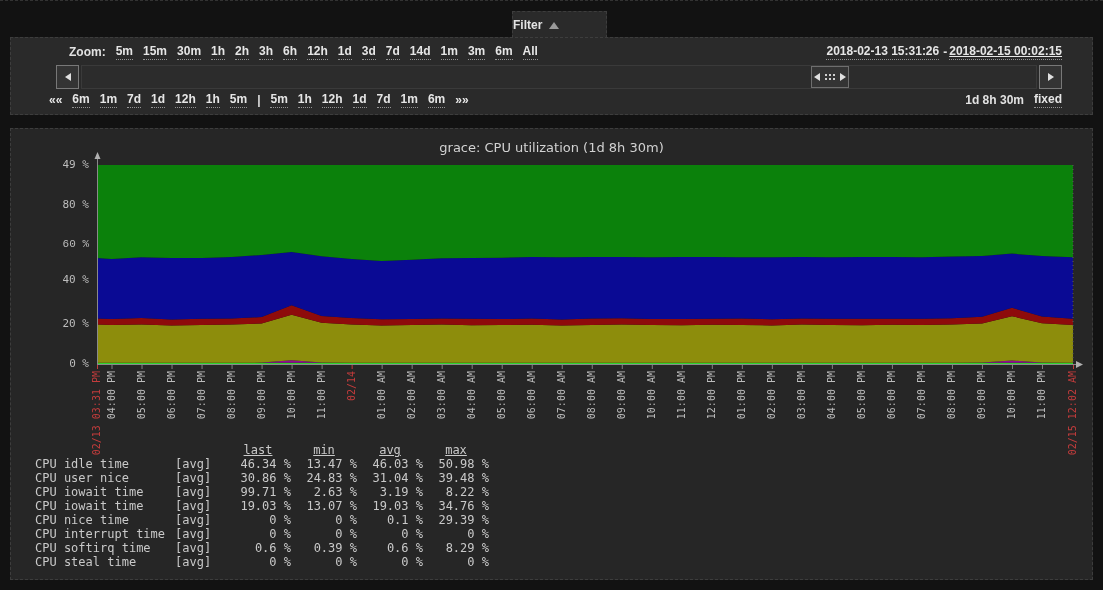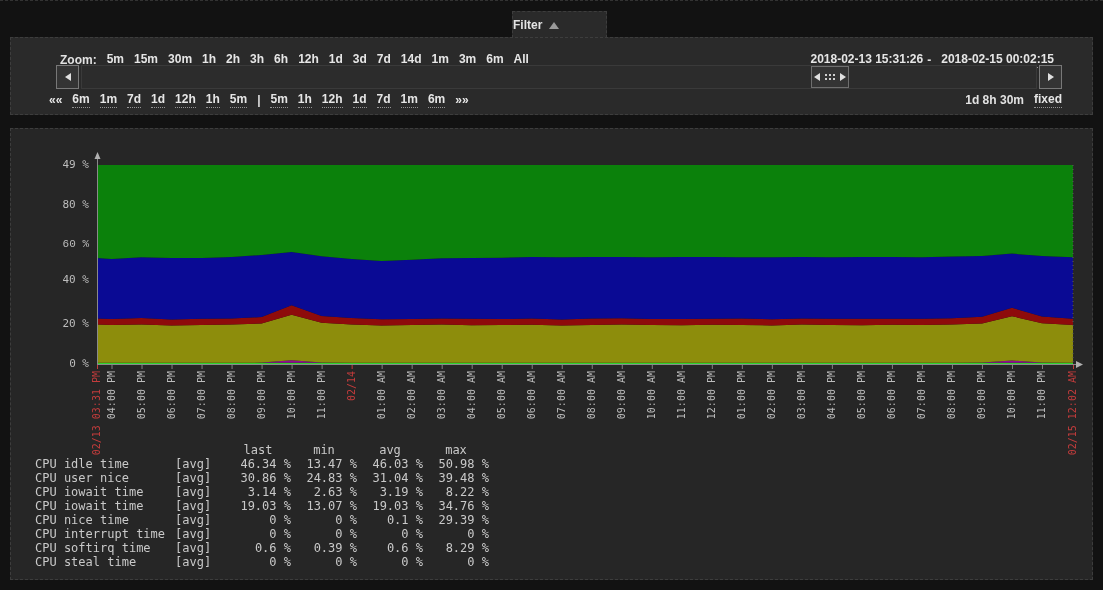--- a/index.html
+++ b/index.html
@@ -41,36 +41,36 @@
   #plot-svg{position:absolute;left:0;top:0;pointer-events:none;}
   .ylab{position:absolute;width:78px;text-align:right;color:#bdbdbd;
     font-family:"DejaVu Sans Mono",monospace;font-size:11px;}
   .xlab{position:absolute;white-space:nowrap;color:#bdbdbd;font-family:"DejaVu Sans Mono",monospace;
     font-size:10px;transform-origin:0 0;transform:rotate(-90deg) translateX(-100%);line-height:11px;}
   .xlab.red{color:#c23c3c;}
   
   #legend{position:absolute;left:8px;top:314px;font-family:"DejaVu Sans Mono",monospace;font-size:12px;color:#c9c9c9;}
   .lg-row{display:grid;grid-template-columns:16px 140px 50px 66px 66px 66px 66px;height:14px;align-items:center;}
   .lg-row .num{text-align:right;}
-  .lg-row .hdr{text-align:center;}
+  .lg-row .hdr{text-align:center;text-decoration:underline;}
   .swatch{width:10px;height:10px;}
 </style>
 </head>
 <body>
 
 <div class="top-rule"></div>
 
 <div class="filter-tab">
   <span class="lbl">Filter</span>
   <span class="tri-up"></span>
 </div>
 
 <div class="panel" id="filter-panel">
   <div class="row" id="zoom-row">
-    <span class="plain" style="margin-left:8px;">Zoom:</span>
+    <span class="plain" style="margin-left:17px;">Zoom:</span>
     <span id="zoom-links" style="display:flex;">
         <a class="lnk dotted">5m</a>
         <a class="lnk dotted">15m</a>
         <a class="lnk dotted">30m</a>
         <a class="lnk dotted">1h</a>
         <a class="lnk dotted">2h</a>
         <a class="lnk dotted">3h</a>
         <a class="lnk dotted">6h</a>
         <a class="lnk dotted">12h</a>
         <a class="lnk dotted">1d</a>
@@ -78,21 +78,21 @@
         <a class="lnk dotted">7d</a>
         <a class="lnk dotted">14d</a>
         <a class="lnk dotted">1m</a>
         <a class="lnk dotted">3m</a>
         <a class="lnk dotted">6m</a>
         <a class="lnk dotted">All</a>
       </span>
     <span class="spacer"></span>
     <a class="lnk dotted" style="margin-right:2px;">2018-02-13 15:31:26</a>
     <span class="plain" style="margin:0 2px;">-</span>
-    <a class="lnk dotted" style="margin:8px;">2018-02-15 00:02:15</a>
+    <a class="lnk dotted" style="margin:0;text-decoration:underline;">2018-02-15 00:02:15</a>
   </div>
 
   <div id="scrollbar">
     <div class="sb-btn">
       <span class="tl"></span>
     </div>
     <div class="sb-track">
       <div class="sb-handle">
         <span class="tl"></span>
         <span class="dots">
@@ -133,20 +133,21 @@
         <a class="lnk dotted">6m</a>
       </span>
     <a class="lnk">»»</a>
     <span class="spacer"></span>
     <span class="plain">1d 8h 30m</span>
     <a class="lnk dotted" style="margin-right:0;">fixed</a>
   </div>
 </div>
 
 <div class="panel" id="chart-panel">
+  <div id="chart-title">grace: CPU utilization (1d 8h 30m)</div>
   <div id="plot-click-layer" style="position:absolute;left:86px;top:36px;width:976px;height:199px;"></div>
   <svg id="plot-svg" width="1081" height="450">
       <rect x="86" y="36" width="976" height="199" fill="#1a1a1a"></rect>
       <path d="M86.0,233.8L100.5,233.8L130.5,233.8L160.5,233.8L190.6,233.8L220.6,233.8L250.6,233.8L280.6,233.8L310.6,233.8L340.6,233.8L370.6,233.8L400.7,233.8L430.7,233.8L460.7,233.8L490.7,233.8L520.7,233.8L550.7,233.8L580.8,233.8L610.8,233.8L640.8,233.8L670.8,233.8L700.8,233.8L730.8,233.8L760.8,233.8L790.9,233.8L820.9,233.8L850.9,233.8L880.9,233.8L910.9,233.8L940.9,233.8L971.0,233.8L1001.0,233.8L1031.0,233.8L1062.0,233.8L1062.0,235.0L1031.0,235.0L1001.0,235.0L971.0,235.0L940.9,235.0L910.9,235.0L880.9,235.0L850.9,235.0L820.9,235.0L790.9,235.0L760.8,235.0L730.8,235.0L700.8,235.0L670.8,235.0L640.8,235.0L610.8,235.0L580.8,235.0L550.7,235.0L520.7,235.0L490.7,235.0L460.7,235.0L430.7,235.0L400.7,235.0L370.6,235.0L340.6,235.0L310.6,235.0L280.6,235.0L250.6,235.0L220.6,235.0L190.6,235.0L160.5,235.0L130.5,235.0L100.5,235.0L86.0,235.0Z" fill="#2fd32f"></path>
       <path d="M86.0,233.8L100.5,233.8L130.5,233.8L160.5,233.8L190.6,233.8L220.6,233.8L250.6,233.6L280.6,231.2L310.6,233.5L340.6,233.8L370.6,233.8L400.7,233.8L430.7,233.8L460.7,233.8L490.7,233.8L520.7,233.8L550.7,233.8L580.8,233.8L610.8,233.8L640.8,233.8L670.8,233.8L700.8,233.8L730.8,233.8L760.8,233.8L790.9,233.8L820.9,233.8L850.9,233.8L880.9,233.8L910.9,233.8L940.9,233.8L971.0,233.6L1001.0,231.6L1031.0,233.6L1062.0,233.8L1062.0,233.8L1031.0,233.8L1001.0,233.8L971.0,233.8L940.9,233.8L910.9,233.8L880.9,233.8L850.9,233.8L820.9,233.8L790.9,233.8L760.8,233.8L730.8,233.8L700.8,233.8L670.8,233.8L640.8,233.8L610.8,233.8L580.8,233.8L550.7,233.8L520.7,233.8L490.7,233.8L460.7,233.8L430.7,233.8L400.7,233.8L370.6,233.8L340.6,233.8L310.6,233.8L280.6,233.8L250.6,233.8L220.6,233.8L190.6,233.8L160.5,233.8L130.5,233.8L100.5,233.8L86.0,233.8Z" fill="#8f0f8f"></path>
       <path d="M86.0,233.8L100.5,233.8L130.5,233.8L160.5,233.8L190.6,233.8L220.6,233.8L250.6,233.6L280.6,231.2L310.6,233.5L340.6,233.8L370.6,233.8L400.7,233.8L430.7,233.8L460.7,233.8L490.7,233.8L520.7,233.8L550.7,233.8L580.8,233.8L610.8,233.8L640.8,233.8L670.8,233.8L700.8,233.8L730.8,233.8L760.8,233.8L790.9,233.8L820.9,233.8L850.9,233.8L880.9,233.8L910.9,233.8L940.9,233.8L971.0,233.6L1001.0,231.6L1031.0,233.6L1062.0,233.8L1062.0,233.8L1031.0,233.6L1001.0,231.6L971.0,233.6L940.9,233.8L910.9,233.8L880.9,233.8L850.9,233.8L820.9,233.8L790.9,233.8L760.8,233.8L730.8,233.8L700.8,233.8L670.8,233.8L640.8,233.8L610.8,233.8L580.8,233.8L550.7,233.8L520.7,233.8L490.7,233.8L460.7,233.8L430.7,233.8L400.7,233.8L370.6,233.8L340.6,233.8L310.6,233.5L280.6,231.2L250.6,233.6L220.6,233.8L190.6,233.8L160.5,233.8L130.5,233.8L100.5,233.8L86.0,233.8Z" fill="#0f8686"></path>
       <path d="M86.0,233.8L100.5,233.8L130.5,233.8L160.5,233.8L190.6,233.8L220.6,233.8L250.6,233.6L280.6,231.2L310.6,233.5L340.6,233.8L370.6,233.8L400.7,233.8L430.7,233.8L460.7,233.8L490.7,233.8L520.7,233.8L550.7,233.8L580.8,233.8L610.8,233.8L640.8,233.8L670.8,233.8L700.8,233.8L730.8,233.8L760.8,233.8L790.9,233.8L820.9,233.8L850.9,233.8L880.9,233.8L910.9,233.8L940.9,233.8L971.0,233.6L1001.0,231.6L1031.0,233.6L1062.0,233.8L1062.0,233.8L1031.0,233.6L1001.0,231.6L971.0,233.6L940.9,233.8L910.9,233.8L880.9,233.8L850.9,233.8L820.9,233.8L790.9,233.8L760.8,233.8L730.8,233.8L700.8,233.8L670.8,233.8L640.8,233.8L610.8,233.8L580.8,233.8L550.7,233.8L520.7,233.8L490.7,233.8L460.7,233.8L430.7,233.8L400.7,233.8L370.6,233.8L340.6,233.8L310.6,233.5L280.6,231.2L250.6,233.6L220.6,233.8L190.6,233.8L160.5,233.8L130.5,233.8L100.5,233.8L86.0,233.8Z" fill="#c85252"></path>
       <path d="M86.0,195.6L100.5,196.0L130.5,195.4L160.5,196.4L190.6,196.0L220.6,195.6L250.6,194.6L280.6,185.8L310.6,193.7L340.6,195.4L370.6,196.4L400.7,196.0L430.7,195.6L460.7,196.2L490.7,196.0L520.7,195.8L550.7,196.4L580.8,196.0L610.8,195.4L640.8,196.0L670.8,196.2L700.8,195.8L730.8,196.0L760.8,196.4L790.9,195.6L820.9,196.0L850.9,196.2L880.9,195.8L910.9,196.0L940.9,195.6L971.0,194.6L1001.0,187.2L1031.0,194.2L1062.0,196.0L1062.0,233.8L1031.0,233.6L1001.0,231.6L971.0,233.6L940.9,233.8L910.9,233.8L880.9,233.8L850.9,233.8L820.9,233.8L790.9,233.8L760.8,233.8L730.8,233.8L700.8,233.8L670.8,233.8L640.8,233.8L610.8,233.8L580.8,233.8L550.7,233.8L520.7,233.8L490.7,233.8L460.7,233.8L430.7,233.8L400.7,233.8L370.6,233.8L340.6,233.8L310.6,233.5L280.6,231.2L250.6,233.6L220.6,233.8L190.6,233.8L160.5,233.8L130.5,233.8L100.5,233.8L86.0,233.8Z" fill="#8d8d0c"></path>
       <path d="M86.0,189.4L100.5,190.0L130.5,189.0L160.5,190.4L190.6,189.8L220.6,189.6L250.6,188.0L280.6,176.3L310.6,186.9L340.6,189.0L370.6,190.2L400.7,190.0L430.7,189.4L460.7,189.8L490.7,190.0L520.7,189.6L550.7,190.4L580.8,189.6L610.8,189.2L640.8,190.0L670.8,190.0L700.8,189.8L730.8,189.6L760.8,190.2L790.9,189.6L820.9,189.8L850.9,189.8L880.9,189.8L910.9,189.8L940.9,189.2L971.0,187.8L1001.0,178.7L1031.0,187.6L1062.0,189.8L1062.0,196.0L1031.0,194.2L1001.0,187.2L971.0,194.6L940.9,195.6L910.9,196.0L880.9,195.8L850.9,196.2L820.9,196.0L790.9,195.6L760.8,196.4L730.8,196.0L700.8,195.8L670.8,196.2L640.8,196.0L610.8,195.4L580.8,196.0L550.7,196.4L520.7,195.8L490.7,196.0L460.7,196.2L430.7,195.6L400.7,196.0L370.6,196.4L340.6,195.4L310.6,193.7L280.6,185.8L250.6,194.6L220.6,195.6L190.6,196.0L160.5,196.4L130.5,195.4L100.5,196.0L86.0,195.6Z" fill="#8e0b0b"></path>
       <path d="M86.0,128.9L100.5,129.9L130.5,128.3L160.5,129.1L190.6,128.9L220.6,128.1L250.6,125.9L280.6,123.0L310.6,127.2L340.6,130.1L370.6,131.9L400.7,130.7L430.7,129.3L460.7,129.1L490.7,128.7L520.7,127.9L550.7,128.3L580.8,127.9L610.8,127.9L640.8,128.3L670.8,127.9L700.8,128.1L730.8,128.3L760.8,128.3L790.9,127.9L820.9,128.3L850.9,127.9L880.9,128.1L910.9,128.3L940.9,127.5L971.0,126.9L1001.0,124.6L1031.0,127.1L1062.0,128.3L1062.0,189.8L1031.0,187.6L1001.0,178.7L971.0,187.8L940.9,189.2L910.9,189.8L880.9,189.8L850.9,189.8L820.9,189.8L790.9,189.6L760.8,190.2L730.8,189.6L700.8,189.8L670.8,190.0L640.8,190.0L610.8,189.2L580.8,189.6L550.7,190.4L520.7,189.6L490.7,190.0L460.7,189.8L430.7,189.4L400.7,190.0L370.6,190.2L340.6,189.0L310.6,186.9L280.6,176.3L250.6,188.0L220.6,189.6L190.6,189.8L160.5,190.4L130.5,189.0L100.5,190.0L86.0,189.4Z" fill="#0a0a94"></path>
@@ -260,21 +261,21 @@
         <span>[avg]</span>
         <span class="num">30.86 %</span>
         <span class="num">24.83 %</span>
         <span class="num">31.04 %</span>
         <span class="num">39.48 %</span>
       </div>
       <div class="lg-row">
         <span><span class="swatch" style="background: rgb(142, 11, 11);"></span></span>
         <span>CPU iowait time</span>
         <span>[avg]</span>
-        <span class="num">3.14 %</span>
+        <span class="num">99.71 %</span>
         <span class="num">2.63 %</span>
         <span class="num">3.19 %</span>
         <span class="num">8.22 %</span>
       </div>
       <div class="lg-row">
         <span><span class="swatch" style="background: rgb(141, 141, 12);"></span></span>
         <span>CPU iowait time</span>
         <span>[avg]</span>
         <span class="num">19.03 %</span>
         <span class="num">13.07 %</span>

